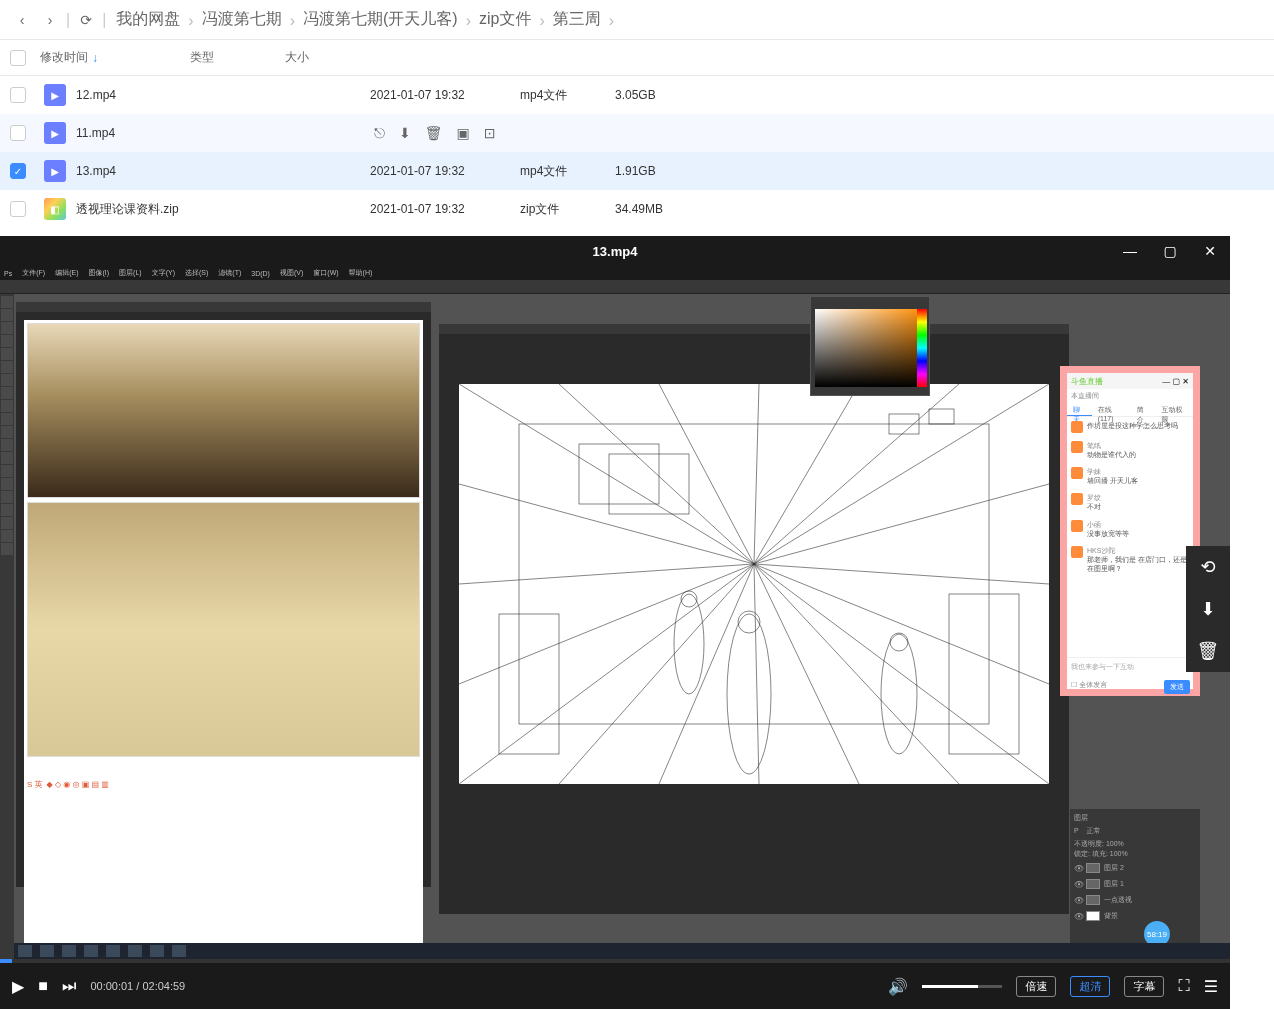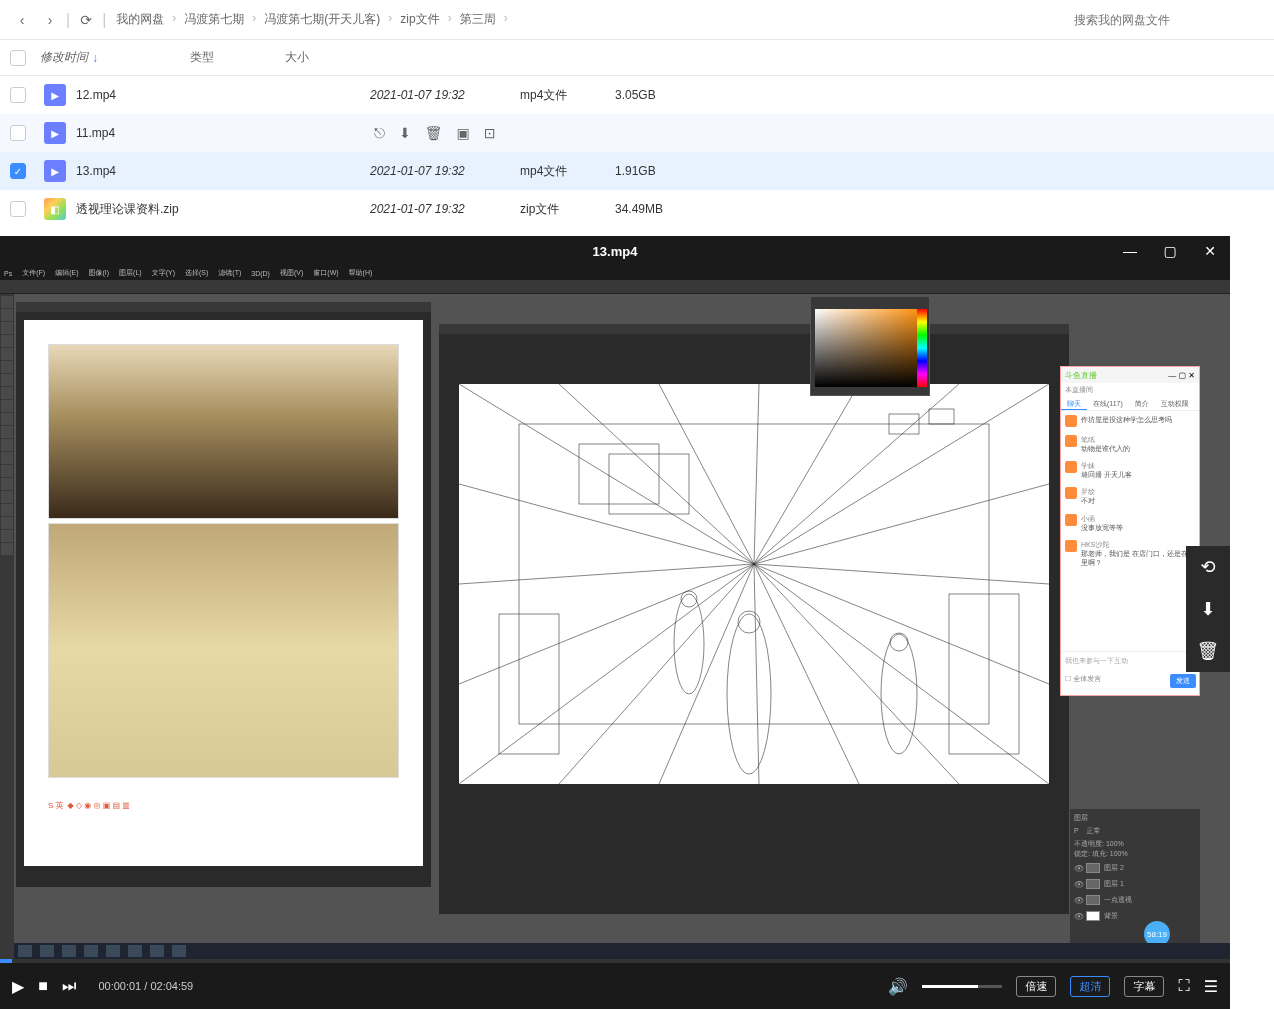--- a/index.html
+++ b/index.html
@@ -2,30 +2,30 @@
 <html><head>
 <meta charset="utf-8">
 <style>
 * { margin: 0; padding: 0; box-sizing: border-box; font-family: "Microsoft YaHei", Arial, sans-serif; }
 body { width: 1274px; height: 1009px; overflow: hidden; background: #fff; }
 
 
 .nav-bar { height: 40px; display: flex; align-items: center; border-bottom: 1px solid #e8e8e8; padding: 0 8px; }
 .nav-btn { width: 28px; height: 28px; display: flex; align-items: center; justify-content: center; color: #666; cursor: pointer; font-size: 14px; }
 .nav-sep { color: #ccc; margin: 0 2px; }
-.breadcrumb { display: flex; align-items: flex-start; flex: 1; padding-left: 8px; font-size: 12px; color: #666; }
+.breadcrumb { display: flex; align-items: flex-end; flex: 1; padding-left: 8px; font-size: 16px; color: #666; }
 .breadcrumb span { cursor: pointer; }
 .breadcrumb .sep { color: #bbb; margin: 0 8px; cursor: default; }
 .search-box { width: 200px; height: 28px; border: none; background: transparent; font-size: 12px; color: #aaa; padding: 0 8px; }
 
 
 .file-header { height: 36px; display: flex; align-items: center; border-bottom: 1px solid #e8e8e8; font-size: 12px; color: #666; padding: 0 10px; }
 .col-check { width: 30px; }
 .col-name { flex: 0 0 330px; padding-left: 4px; }
-.col-date { flex: 0 0 150px; display: flex; align-items: center; font-style: italic; }
+.col-date { flex: 0 0 150px; display: flex; align-items: center; }
 .col-type { flex: 0 0 95px; }
 .col-size { flex: 0 0 100px; }
 .sort-icon { color: #3b8cff; margin-left: 4px; font-size: 12px; }
 
 
 .file-row { height: 38px; display: flex; align-items: center; padding: 0 10px; font-size: 12px; color: #333; cursor: pointer; }
 .file-row.selected { background: #e8f2ff; }
 .file-row.hover-actions { background: #f5f9ff; }
 .checkbox { width: 16px; height: 16px; border: 1px solid #ccc; border-radius: 3px; background: #fff; display: flex; align-items: center; justify-content: center; }
 .checkbox.checked { background: #3b8cff; border-color: #3b8cff; color: #fff; font-size: 10px; }
@@ -45,38 +45,38 @@
 
 
 .ps-menubar { height: 14px; background: #1a1a1a; display: flex; align-items: center; padding: 0 4px; gap: 10px; font-size: 7px; color: #bbb; }
 .ps-optbar { height: 14px; background: #383838; border-bottom: 1px solid #222; }
 .ps-body { display: flex; height: 665px; }
 .ps-tools { width: 14px; background: #383838; display: flex; flex-direction: column; gap: 1px; padding: 2px 1px; }
 .ps-tool { width: 12px; height: 12px; background: #4a4a4a; }
 .ps-canvas-area { flex: 1; background: #535353; position: relative; }
 .ps-doc1 { position: absolute; left: 2px; top: 8px; width: 415px; height: 585px; background: #2a2a2a; }
 .ps-doc1-tab { height: 10px; background: #383838; }
-.ps-doc1-white { margin: 8px; background: #fff; height: 546px; padding: 24px; }
+.ps-doc1-white { margin: 8px; background: #fff; height: 688px; padding: 3px; }
 .ref-img { width: 100%; background: linear-gradient(135deg, #8a7a5a, #d4c090, #f0e0b0); margin-bottom: 4px; border: 1px solid #ddd; }
 .ref-img.r1 { height: 175px; background: linear-gradient(180deg, #e8d8b8 0%, #a89060 40%, #3a2a1a 100%); }
 .ref-img.r2 { height: 255px; background: linear-gradient(180deg, #c0a878 0%, #e8d8a8 50%, #d8c898 100%); }
 .ref-toolbar { height: 14px; margin-top: 20px; font-size: 8px; color: #e05a3a; display: flex; align-items: center; gap: 4px; }
 
 .ps-doc2 { position: absolute; left: 425px; top: 30px; width: 630px; height: 590px; background: #2a2a2a; }
 .ps-doc2-tab { height: 10px; background: #383838; }
 .ps-doc2-canvas { margin: 50px 20px; background: #fff; height: 400px; position: relative; }
 .sketch-persp { position: absolute; inset: 0; }
 
 
 .color-panel { position: absolute; right: 300px; top: 2px; width: 120px; height: 100px; background: #383838; border: 1px solid #555; }
 .color-grad { margin: 12px 4px 4px 4px; height: 78px; background: linear-gradient(to right, #fff, #ff8c00), linear-gradient(to bottom, transparent, #000); background-blend-mode: multiply; }
 .hue-bar { position: absolute; right: 2px; top: 12px; width: 10px; height: 78px; background: linear-gradient(to bottom, #f00, #ff0, #0f0, #0ff, #00f, #f0f, #f00); }
 
 
-.chat-panel { position: absolute; right: 30px; top: 72px; width: 140px; height: 330px; background: #fff; border: 1px solid #fca5a5; font-size: 8px; }
+.chat-panel { position: absolute; right: 30px; top: 72px; width: 140px; height: 330px; background: #fff; border: 7px solid #fca5a5; font-size: 8px; }
 .chat-header { height: 16px; background: #f5f5f5; display: flex; align-items: center; padding: 0 4px; justify-content: space-between; }
 .chat-tabs { height: 14px; display: flex; border-bottom: 1px solid #eee; }
 .chat-tab { padding: 2px 6px; font-size: 7px; color: #666; }
 .chat-tab.active { color: #3b8cff; border-bottom: 1px solid #3b8cff; }
 .chat-msgs { padding: 4px; height: 240px; overflow: hidden; }
 .chat-msg { margin-bottom: 8px; display: flex; gap: 4px; }
 .chat-avatar { width: 12px; height: 12px; background: #ff8c3a; border-radius: 2px; flex-shrink: 0; }
 .chat-text { font-size: 7px; color: #555; line-height: 1.3; }
 .chat-input-area { height: 40px; border-top: 1px solid #eee; padding: 4px; position: relative; }
 .chat-send { position: absolute; right: 3px; bottom: 3px; background: #3b8cff; color: #fff; font-size: 7px; padding: 2px 6px; border-radius: 2px; }
@@ -95,21 +95,21 @@
 .side-actions div { color: #fff; font-size: 18px; cursor: pointer; }
 
 
 .progress-bar { height: 4px; background: #333; position: relative; }
 .progress-fill { height: 100%; background: #3b8cff; width: 1%; }
 
 
 .video-controls { height: 46px; background: #1a1a1a; display: flex; align-items: center; padding: 0 12px; color: #fff; }
 .vc-left { display: flex; align-items: center; gap: 14px; }
 .vc-btn { cursor: pointer; font-size: 16px; }
-.vc-time { font-size: 11px; color: #ccc; margin-left: 8px; }
+.vc-time { font-size: 11px; color: #ccc; margin-left: 0; }
 .vc-right { margin-left: auto; display: flex; align-items: center; gap: 14px; }
 .vol-bar { width: 80px; height: 3px; background: #555; position: relative; }
 .vol-fill { height: 100%; width: 70%; background: #fff; }
 .vc-pill { border: 1px solid #888; border-radius: 3px; padding: 2px 8px; font-size: 11px; cursor: pointer; }
 .vc-pill.active { border-color: #3b8cff; color: #3b8cff; }
 
 
 .win-taskbar { position: absolute; bottom: 0; left: 0; right: 0; height: 16px; background: #1e2530; display: flex; align-items: center; padding: 0 4px; gap: 8px; }
 .win-taskbar div { width: 14px; height: 12px; background: #3a4a5a; }
 </style>
@@ -127,21 +127,20 @@
       <span class="sep">›</span>
     <span>冯渡第七期</span>
       <span class="sep">›</span>
     <span>冯渡第七期(开天儿客)</span>
       <span class="sep">›</span>
     <span>zip文件</span>
       <span class="sep">›</span>
     <span>第三周</span>
       <span class="sep">›</span>
   </div>
-  <input class="search-box" placeholder="搜索我的网盘文件" style="">
 </div>
 
 <div class="file-header">
   <div class="col-check">
       <div class="checkbox"></div>
     </div>
   <div class="col-date">
       <span>修改时间</span>
       <span class="sort-icon">↓</span>
     </div>

